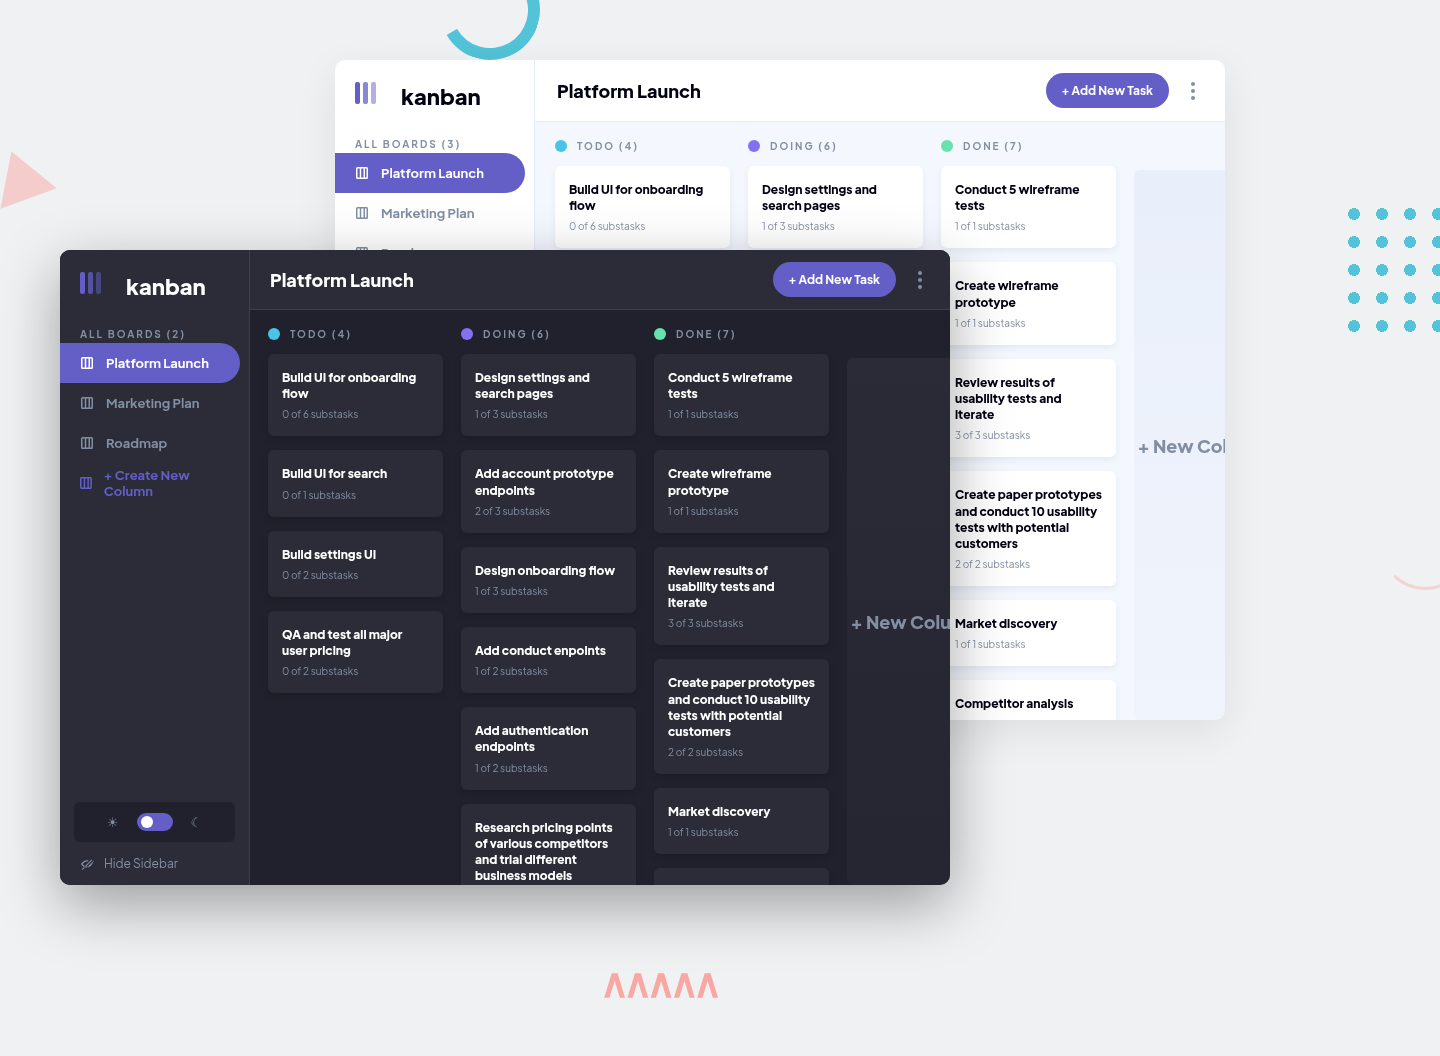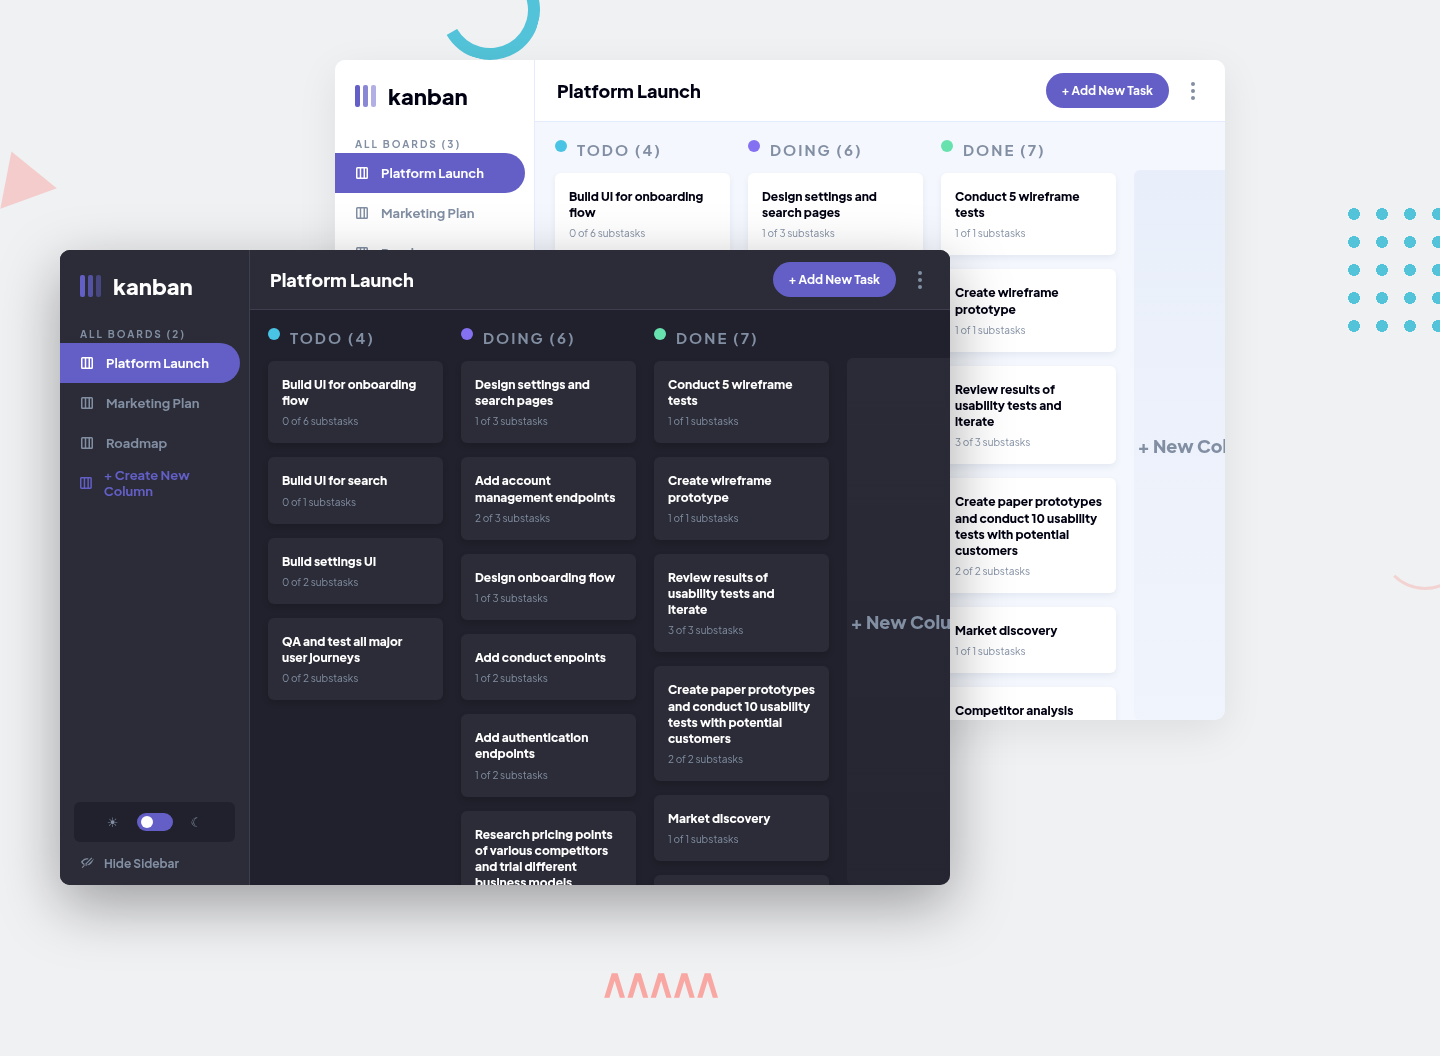--- a/index.html
+++ b/index.html
@@ -27,40 +27,40 @@
     background-image:radial-gradient(#52C3D8 6px,transparent 6px);background-size:28px 28px}
   .deco-wave{position:absolute;top:500px;right:-30px;width:90px;height:90px;border:3px solid #F8A7A3;border-radius:50%;border-top-color:transparent;border-left-color:transparent;opacity:.4}
   .deco-zig{position:absolute;bottom:50px;left:600px;font-size:40px;letter-spacing:-6px;color:#F8A7A3;font-weight:700}
 
   
   .win-light{position:absolute;top:60px;left:335px;width:890px;height:660px;background:var(--light-bg);border-radius:10px;overflow:hidden;box-shadow:0 12px 40px rgba(0,0,0,.08)}
   .wl-sidebar{position:absolute;top:0;left:0;width:200px;height:100%;background:var(--light-card);border-right:1px solid var(--light-border);padding-bottom:20px;display:flex;flex-direction:column}
   .wl-header{position:absolute;top:0;left:200px;right:0;height:62px;background:var(--light-card);border-bottom:1px solid var(--light-border);display:flex;align-items:center;padding:0 22px}
   .wl-body{position:absolute;top:62px;left:200px;right:0;bottom:0;overflow:hidden;padding:18px 0 0 20px;display:flex;gap:18px}
 
-  .logo{display:flex;align-items:center;gap:12px;padding:22px 20px 0}
+  .logo{display:flex;align-items:flex-start;gap:25px;padding:22px 20px 0}
   .logo-bars{display:flex;gap:3px}
   .logo-bars span{width:5px;height:22px;background:var(--purple);border-radius:2px}
   .logo-bars span:nth-child(2){opacity:.75}
   .logo-bars span:nth-child(3){opacity:.5}
   .logo-text{font-size:22px;font-weight:800;color:#000112}
 
   .all-boards{padding:28px 20px 3px;font-size:10px;font-weight:700;letter-spacing:2px;color:var(--grey-text)}
   .board-item{display:flex;align-items:center;gap:12px;height:40px;padding:0 20px;font-size:13px;font-weight:700;color:var(--grey-text);width:190px;border-radius:0 20px 20px 0;cursor:pointer}
   .board-item.active{background:var(--purple);color:#fff}
   .create-board{color:var(--purple)}
 
   .page-title{font-size:18px;font-weight:800;color:#000112}
   .hdr-spacer{flex:1}
   .btn-add{background:var(--purple);color:#fff;border:none;border-radius:20px;padding:10px 16px;font-size:12px;font-weight:700;cursor:pointer}
   .kebab{width:20px;display:flex;flex-direction:column;align-items:center;gap:3px;margin-left:14px;cursor:pointer}
   .kebab span{width:4px;height:4px;border-radius:50%;background:var(--grey-text)}
 
   .col{display:flex;flex-direction:column;gap:14px;width:175px;flex-shrink:0}
-  .col-head{display:flex;align-items:flex-start;gap:10px;font-size:15px;font-weight:700;letter-spacing:2px;color:var(--grey-text)}
+  .col-head{display:flex;align-items:flex-start;gap:10px;font-size:10px;font-weight:700;letter-spacing:2px;color:var(--grey-text)}
   .dot{width:12px;height:12px;border-radius:50%}
   .card{background:var(--light-card);border-radius:6px;padding:16px 14px;box-shadow:0 3px 6px rgba(54,78,126,.08);cursor:pointer}
   .card-title{font-size:12px;font-weight:800;color:#000112;line-height:1.35;margin-bottom:6px}
   .card-sub{font-size:10px;font-weight:400;color:var(--grey-text)}
   .new-col{width:135px;margin-top:30px;background:linear-gradient(180deg,#E9EFFA 0%,rgba(233,239,250,.4) 100%);border-radius:6px;display:flex;align-items:center;justify-content:center;font-size:18px;font-weight:800;color:var(--grey-text);cursor:pointer;flex-shrink:0}
 
   
   .win-dark{position:absolute;top:250px;left:60px;width:890px;height:635px;background:var(--dark-bg);border-radius:10px;overflow:hidden;box-shadow:0 20px 60px rgba(0,0,0,.35)}
   .wd-sidebar{position:absolute;top:0;left:0;width:190px;height:100%;background:var(--dark-card);border-right:1px solid var(--dark-border);display:flex;flex-direction:column}
   .wd-header{position:absolute;top:0;left:190px;right:0;height:60px;background:var(--dark-card);border-bottom:1px solid var(--dark-border);display:flex;align-items:center;padding:0 20px}
@@ -70,21 +70,21 @@
   .win-dark .page-title{color:#fff}
   .win-dark .board-item{width:180px}
   .win-dark .card{background:var(--dark-card);box-shadow:0 3px 6px rgba(0,0,0,.15)}
   .win-dark .card-title{color:#fff}
   .win-dark .new-col{background:linear-gradient(180deg,rgba(43,44,55,.9) 0%,rgba(43,44,55,.4) 100%)}
 
   .theme-toggle{margin:auto 14px 0;background:var(--dark-bg);border-radius:6px;height:40px;display:flex;align-items:center;justify-content:center;gap:18px}
   .switch{width:36px;height:18px;background:var(--purple);border-radius:10px;position:relative;cursor:pointer}
   .switch::after{content:"";position:absolute;top:3px;left:4px;width:12px;height:12px;background:#fff;border-radius:50%}
   .sun,.moon{font-size:13px;color:var(--grey-text)}
-  .hide-sidebar{display:flex;align-items:flex-start;gap:10px;padding:14px 20px;font-size:12px;font-weight:700;color:var(--grey-text);cursor:pointer}
+  .hide-sidebar{display:flex;align-items:center;gap:10px;padding:14px 20px;font-size:12px;font-weight:400;color:var(--grey-text);cursor:pointer}
 
   svg.bicon{width:14px;height:12px}
 </style>
 </head>
 <body>
 
 <div class="deco-arc"></div>
 <div class="deco-tri"></div>
 <div class="deco-dots"></div>
 <div class="deco-wave"></div>
@@ -264,35 +264,35 @@
         </div>
         <div class="card">
           <div class="card-title">Build UI for search</div>
           <div class="card-sub">0 of 1 substasks</div>
         </div>
         <div class="card">
           <div class="card-title">Build settings UI</div>
           <div class="card-sub">0 of 2 substasks</div>
         </div>
         <div class="card">
-          <div class="card-title">QA and test all major user journeys</div>
+          <div class="card-title">QA and test all major user pricing</div>
           <div class="card-sub">0 of 2 substasks</div>
         </div>
       </div>
       <div class="col">
         <div class="col-head">
           <span class="dot" style="background:#8471F2"></span>
           <span>DOING (6)</span>
         </div>
         <div class="card">
           <div class="card-title">Design settings and search pages</div>
           <div class="card-sub">1 of 3 substasks</div>
         </div>
         <div class="card">
-          <div class="card-title">Add account management endpoints</div>
+          <div class="card-title">Add account prototype endpoints</div>
           <div class="card-sub">2 of 3 substasks</div>
         </div>
         <div class="card">
           <div class="card-title">Design onboarding flow</div>
           <div class="card-sub">1 of 3 substasks</div>
         </div>
         <div class="card">
           <div class="card-title">Add conduct enpoints</div>
           <div class="card-sub">1 of 2 substasks</div>
         </div>

